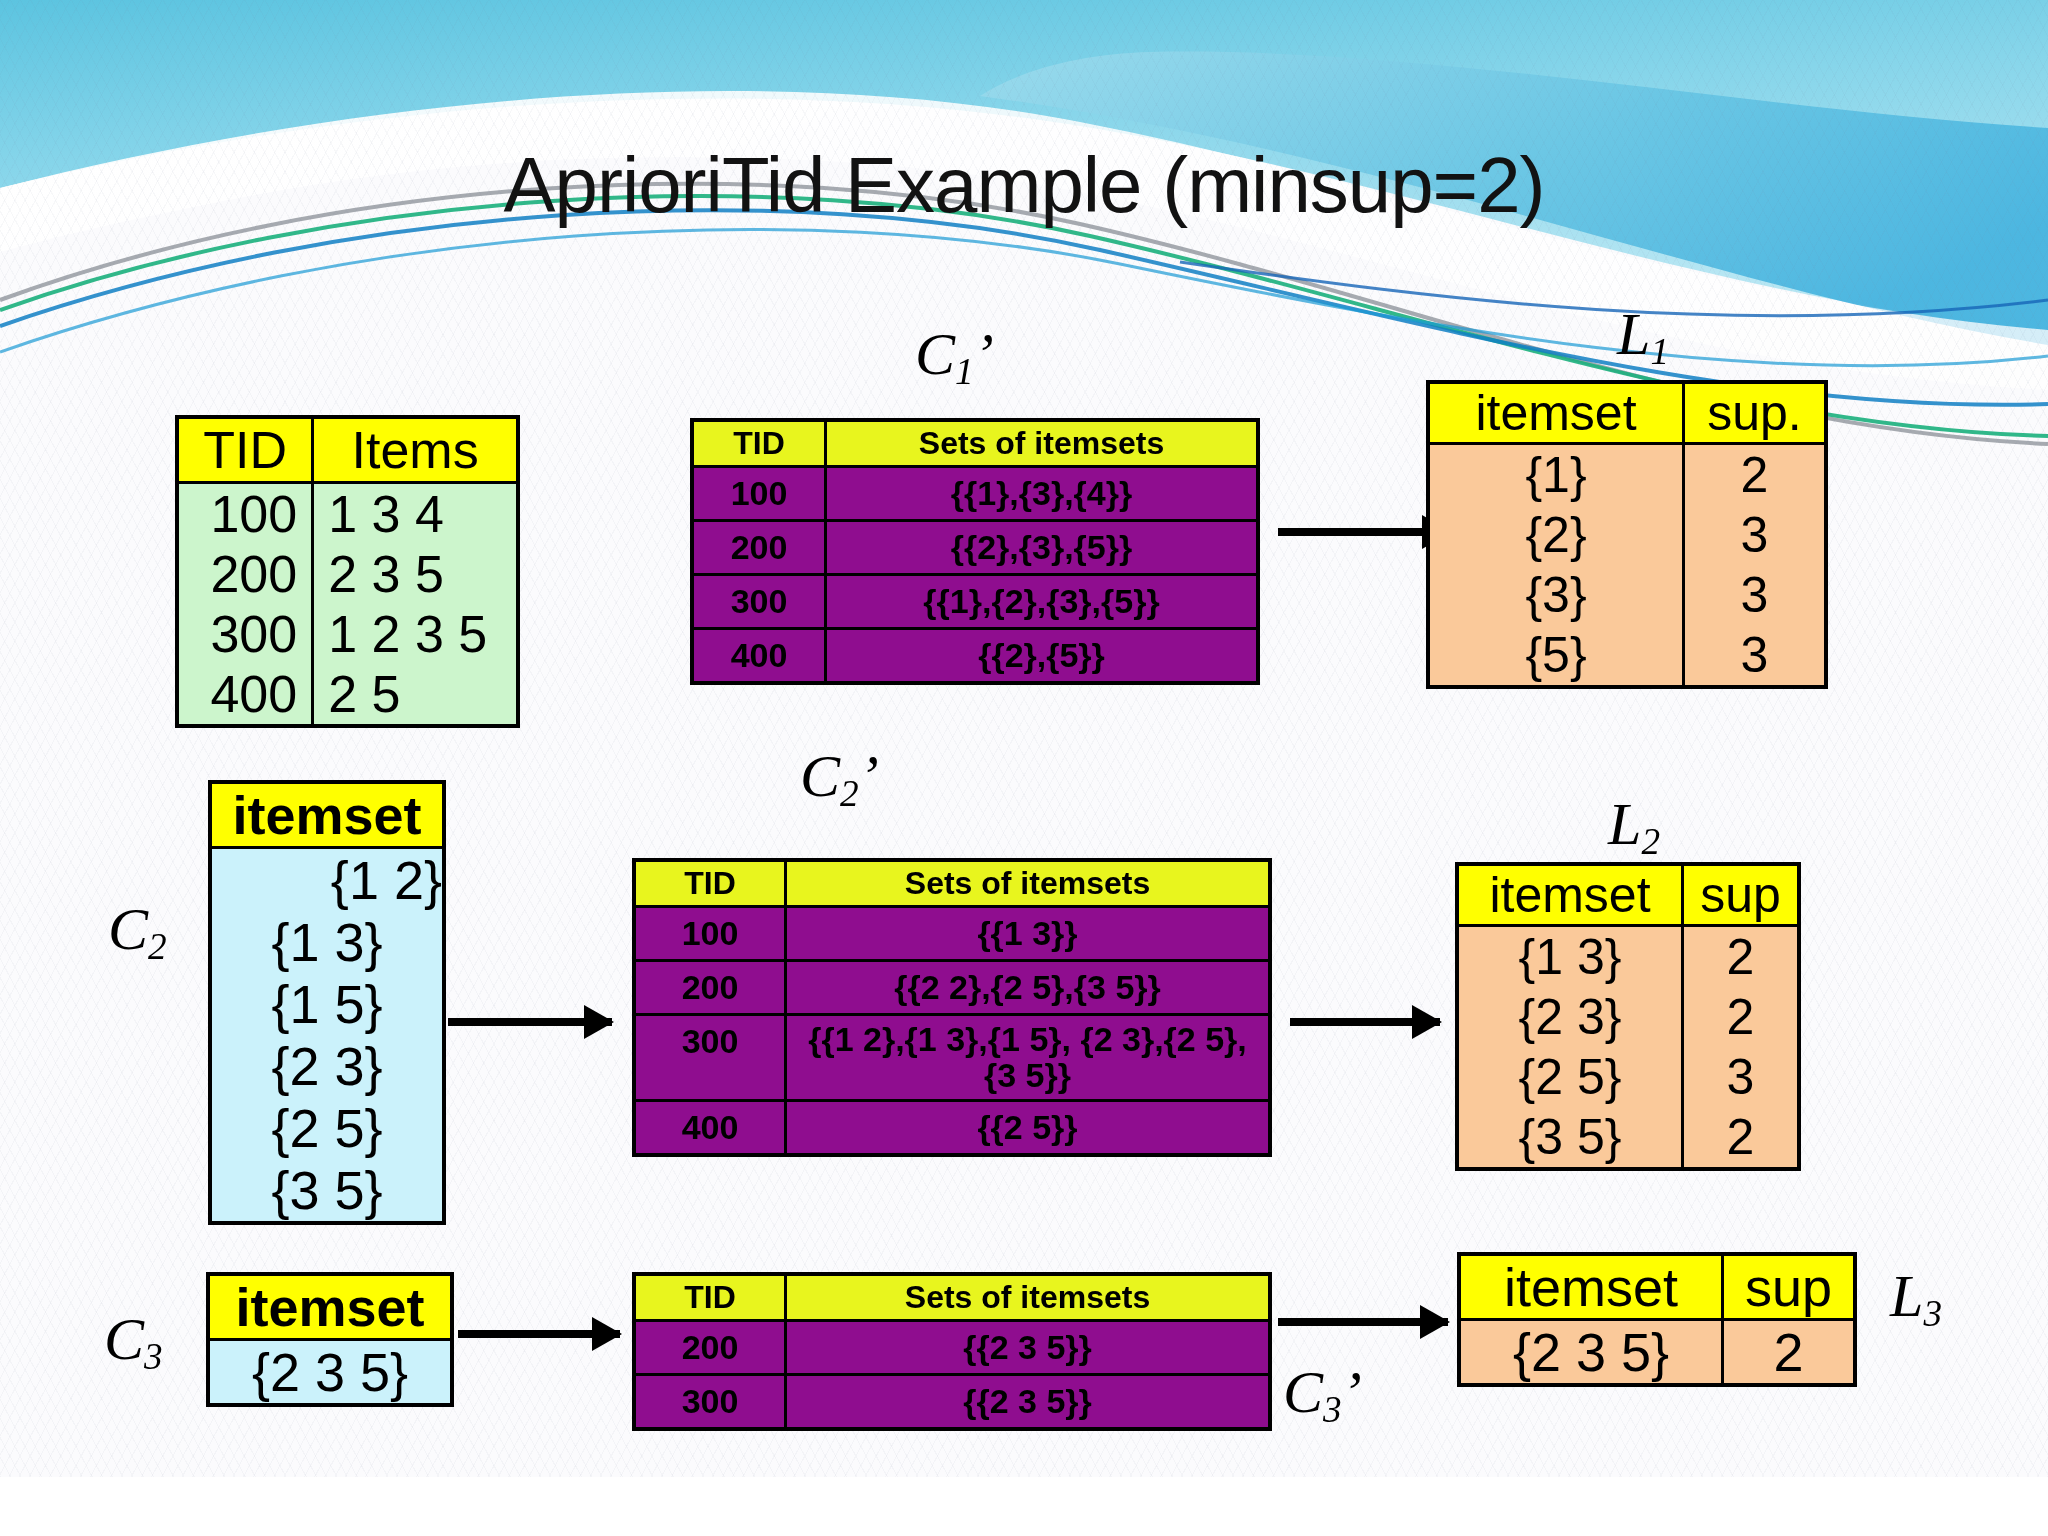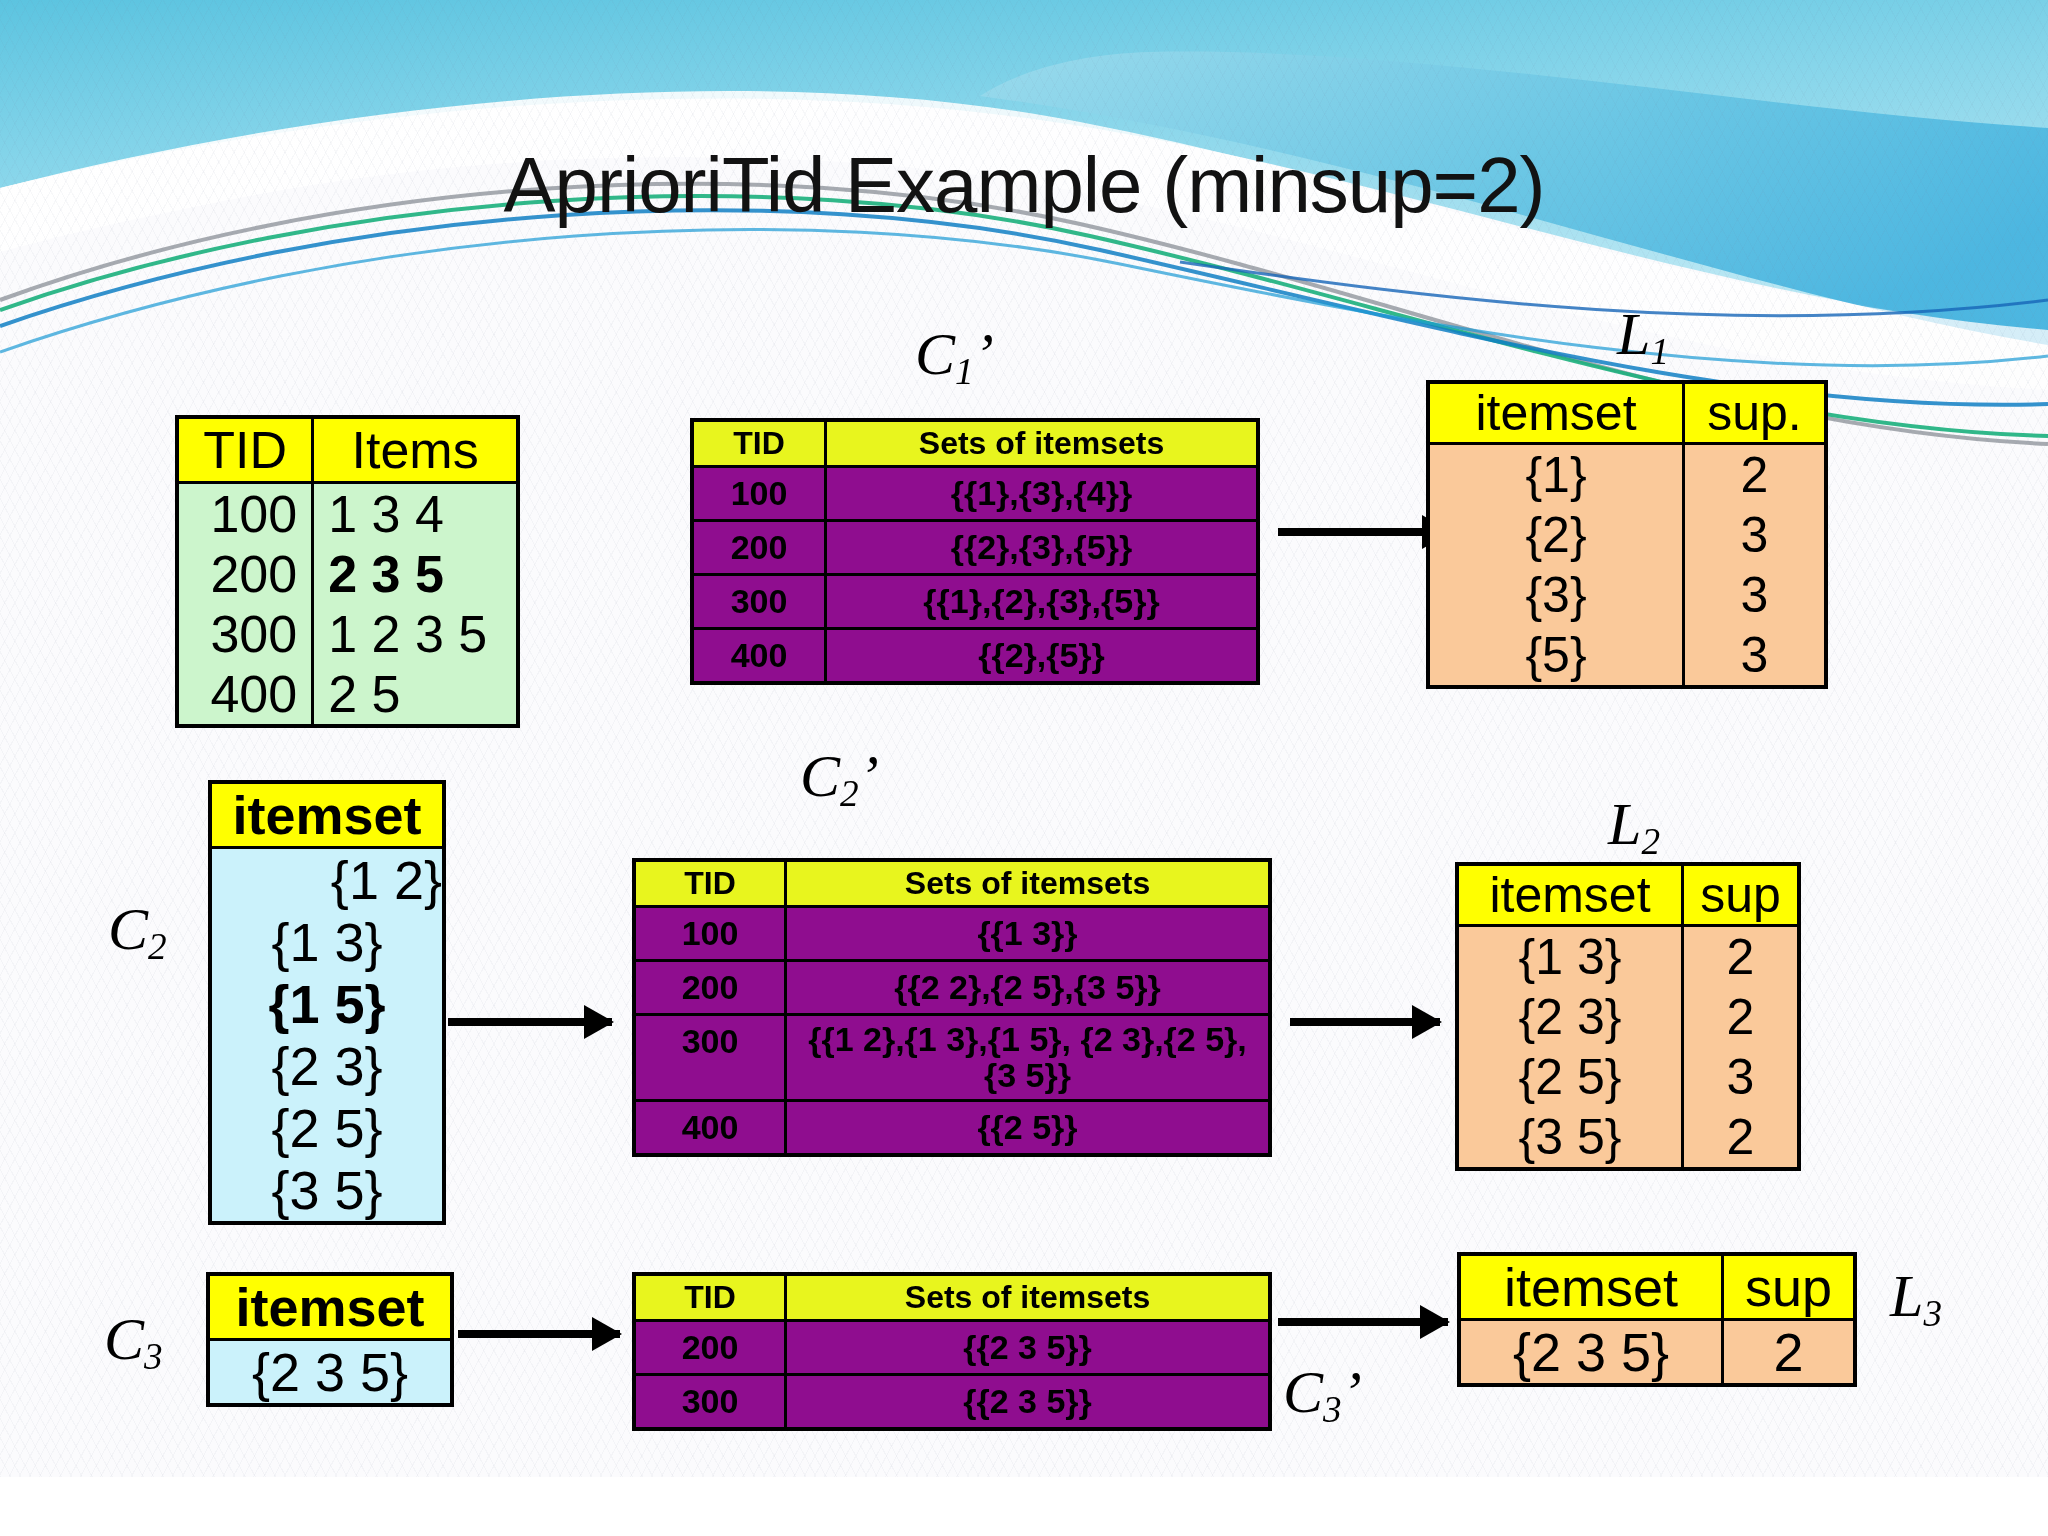--- a/index.html
+++ b/index.html
@@ -230,21 +230,21 @@
         <tr>
       <th class="db-head" style="width:124px;">TID</th>
       <th class="db-head" style="width:215px;">Items</th>
     </tr>
     <tr>
       <td class="db-cell tid" style="border-bottom:none;">100</td>
       <td class="db-cell items" style="border-bottom:none;">1 3 4</td>
     </tr>
     <tr>
       <td class="db-cell tid" style="border-top:none;border-bottom:none;">200</td>
-      <td class="db-cell items" style="border-top:none;border-bottom:none;font-weight:bold;">2 3 5</td>
+      <td class="db-cell items" style="border-top:none;border-bottom:none;">2 3 5</td>
     </tr>
     <tr>
       <td class="db-cell tid" style="border-top:none;border-bottom:none;">300</td>
       <td class="db-cell items" style="border-top:none;border-bottom:none;">1 2 3 5</td>
     </tr>
     <tr>
       <td class="db-cell tid" style="border-top:none;">400</td>
       <td class="db-cell items" style="border-top:none;">2 5</td>
     </tr>
   </tbody>
@@ -319,21 +319,21 @@
         <tr>
       <th class="ct-head">itemset</th>
     </tr>
     <tr>
           <td class="ct-cell" style="border-bottom:none;text-align:right;">{1 2}</td>
         </tr>
     <tr>
           <td class="ct-cell" style="border-top:none;border-bottom:none;">{1 3}</td>
         </tr>
     <tr>
-          <td class="ct-cell" style="border-top:none;border-bottom:none;font-weight:bold;">{1 5}</td>
+          <td class="ct-cell" style="border-top:none;border-bottom:none;">{1 5}</td>
         </tr>
     <tr>
           <td class="ct-cell" style="border-top:none;border-bottom:none;">{2 3}</td>
         </tr>
     <tr>
           <td class="ct-cell" style="border-top:none;border-bottom:none;">{2 5}</td>
         </tr>
     <tr>
           <td class="ct-cell" style="border-top:none;">{3 5}</td>
         </tr>

